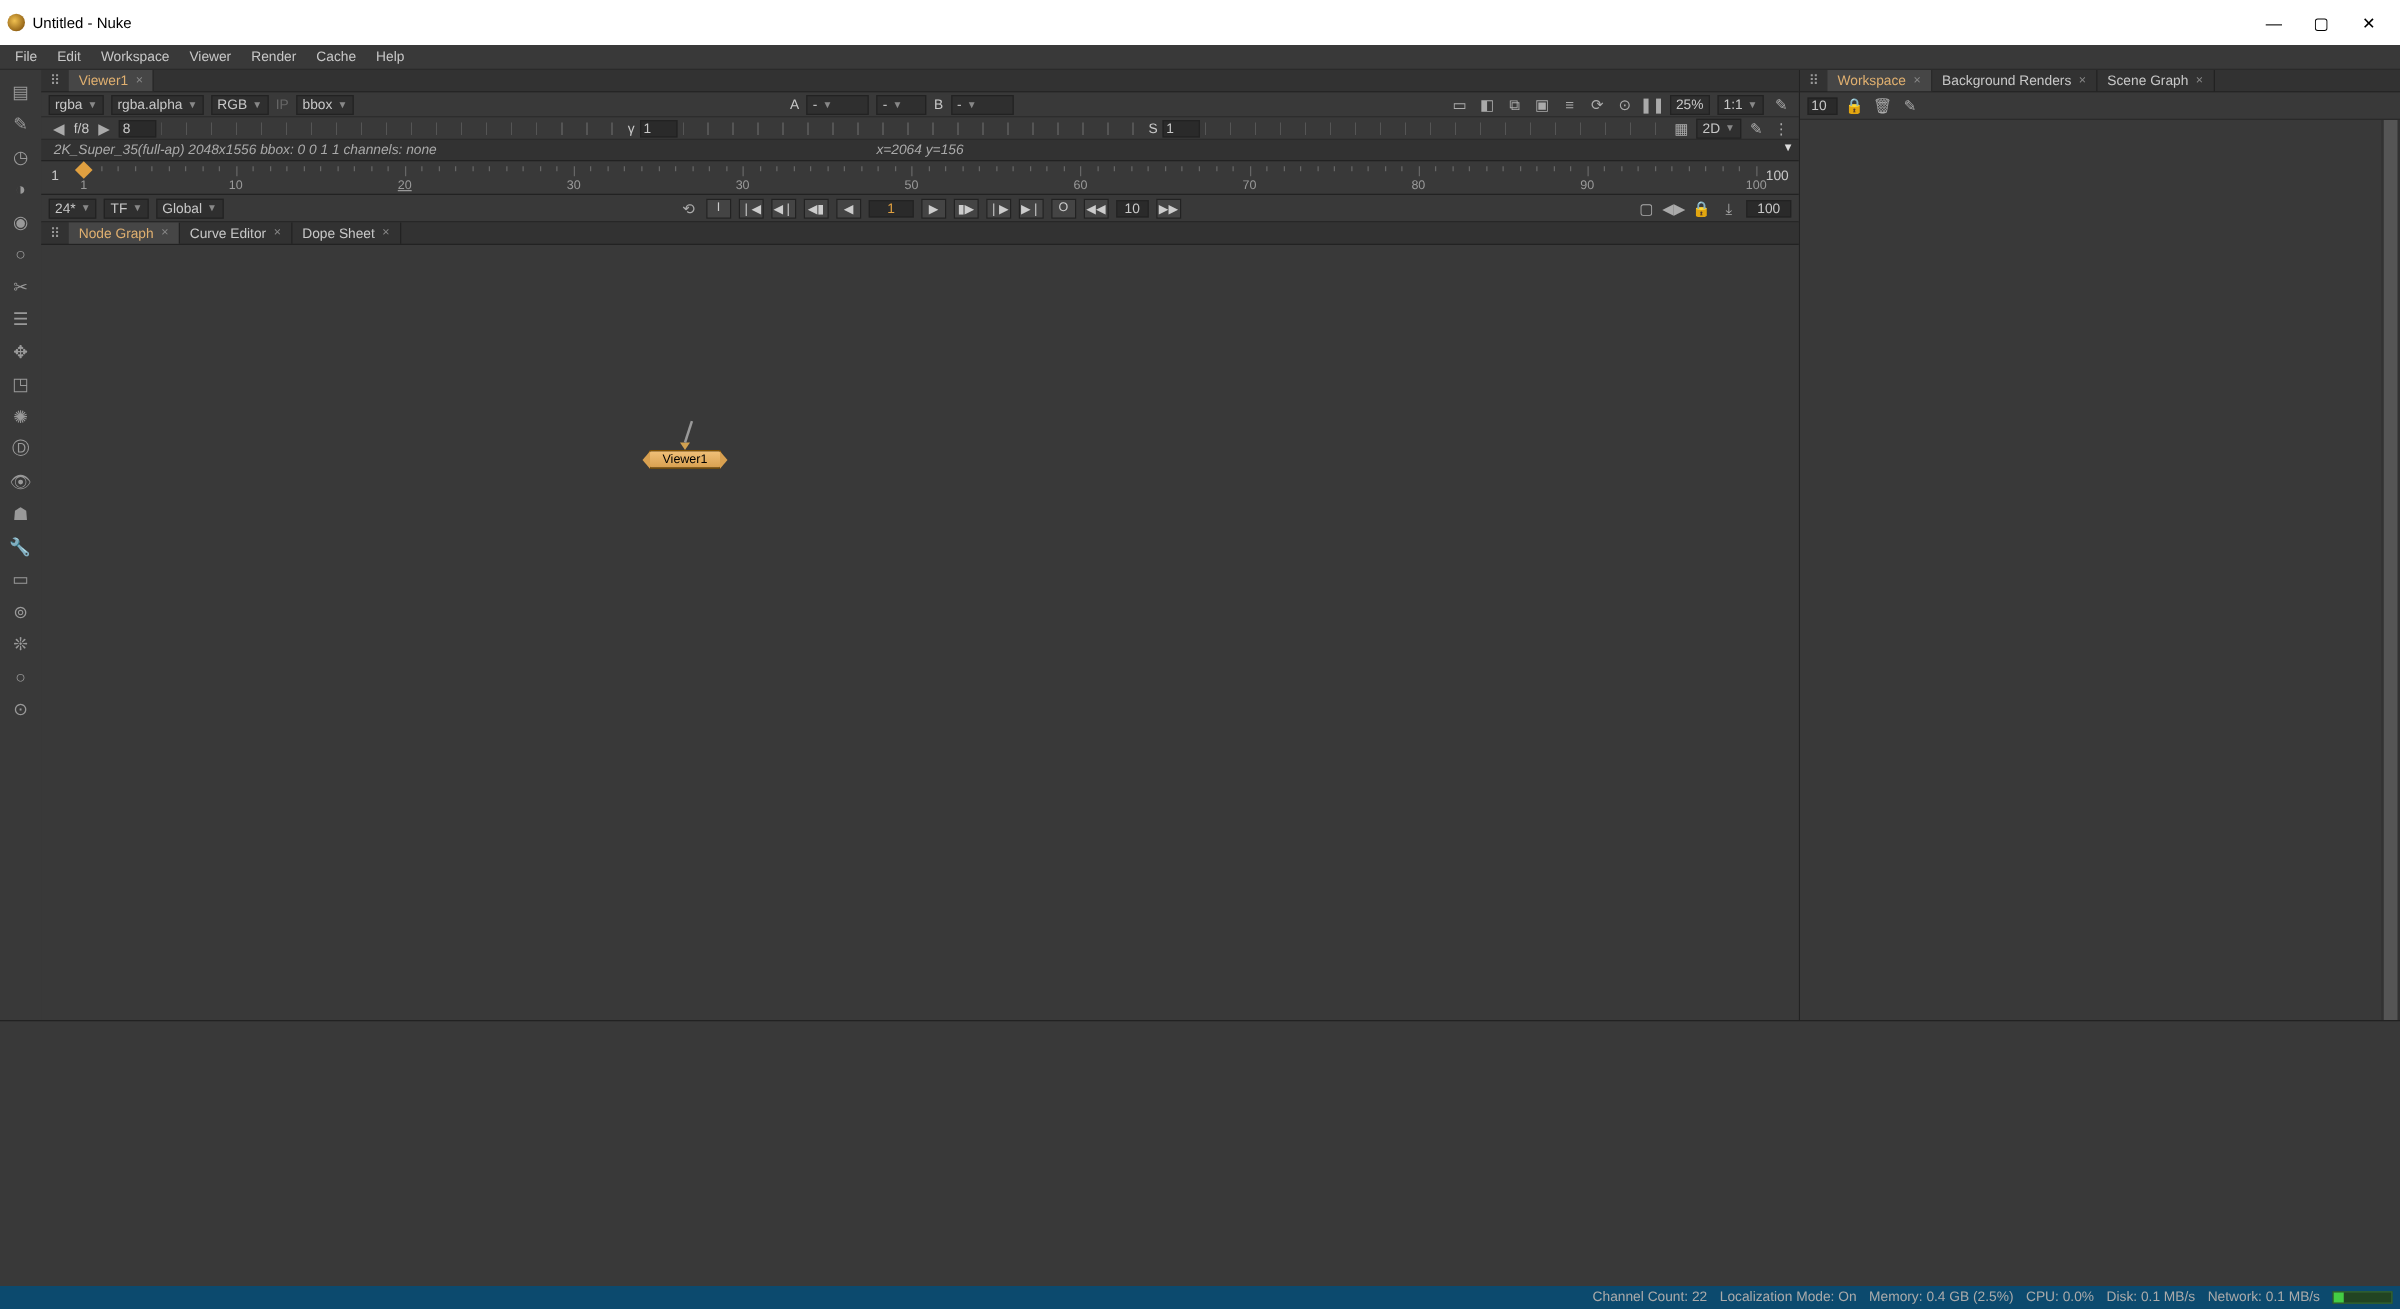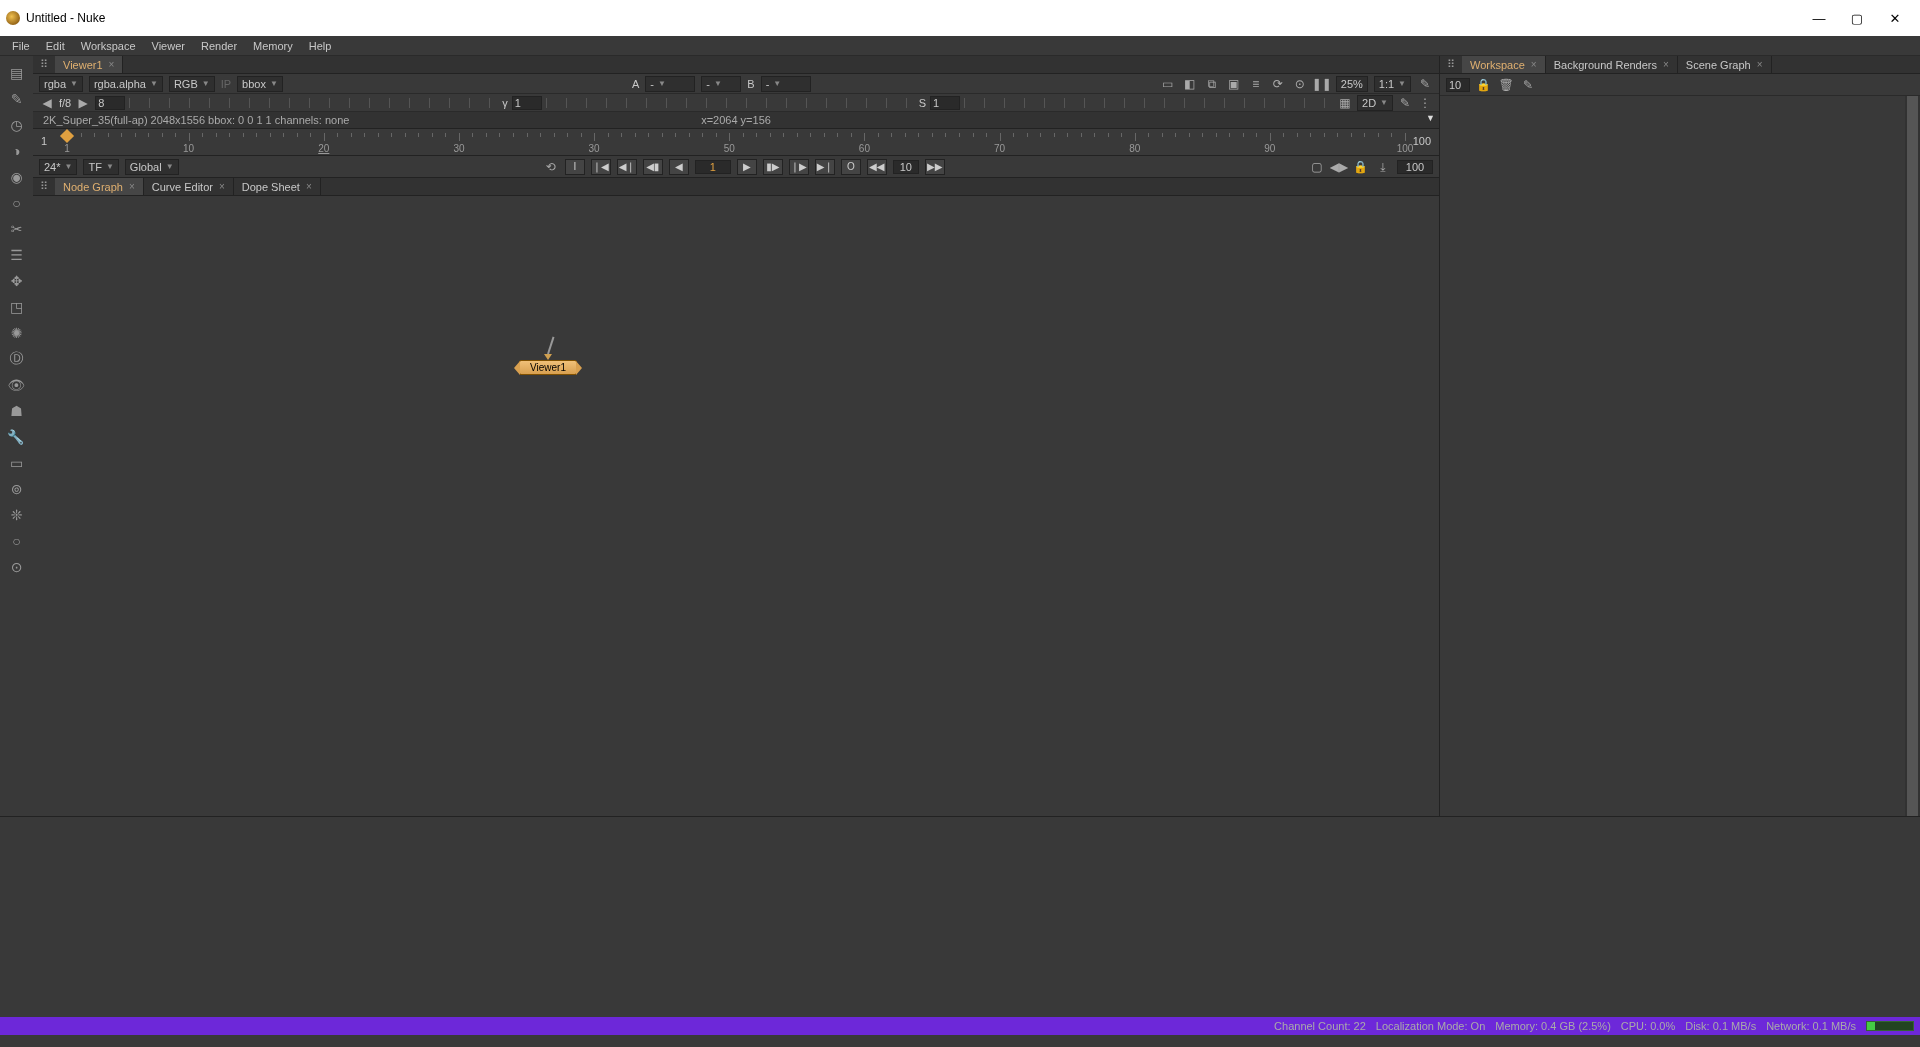--- a/index.html
+++ b/index.html
@@ -23,21 +23,21 @@
 .viewer-toolbar { height: 20px; background: #393939; display: flex; align-items: center; padding: 0 6px; gap: 6px; border-bottom: 1px solid #2a2a2a; }
 .sel { background: #2f2f2f; color: #c8c8c8; padding: 1px 4px; border: 1px solid #222; font-size: 11px; display: inline-flex; align-items: center; gap: 4px; cursor: pointer; }
 .sel .arr { font-size: 8px; color: #888; }
 .sp { flex: 1; }
 .ico-btn { width: 16px; height: 16px; display:flex; align-items:center; justify-content:center; color:#aaa; cursor:pointer; font-size:12px; }
 .ruler-row { height: 18px; background: #393939; display: flex; align-items: center; padding: 0 6px; gap: 4px; border-bottom: 1px solid #2a2a2a; }
 .ruler-row input { background:#2a2a2a; border:1px solid #222; color:#c8c8c8; width: 30px; font-size:11px; padding:0 2px; }
 .viewport { flex: 1; background: #000; position: relative; border: 1px solid #222; margin: 0; overflow:hidden; }
 .viewport .frame-out { position:absolute; left:29%; top:0; right:29%; bottom:0; border:1px solid #555; }
 .viewport .lbl { position:absolute; color:#888; font-size:10px; }
-.info-row { height: 16px; background: #323232; display:flex; align-items:center; padding: 0 10px; gap: 20px; color:#aaa; font-size: 11px; position:relative; }
+.info-row { height: 16px; background: #323232; display:flex; align-items:center; padding: 0 10px; gap: 20px; color:#aaa; font-size: 11px; position:relative;font-style:italic; }
 .info-row .drop { position:absolute; right:4px; top:1px; color:#ddd; font-size:9px;}
 .timeline { height: 28px; background: #393939; position: relative; border-top:1px solid #222; border-bottom:1px solid #222; }
 .timeline .track { position:absolute; left:34px; right:34px; top:4px; bottom:2px; }
 .timeline .track .tick { position:absolute; top:0; width:1px; height:8px; background:#666; }
 .timeline .track .num { position:absolute; top:10px; font-size:10px; color:#999; transform:translateX(-50%); }
 .timeline .playhead { position:absolute; top:-2px; width:10px; height:10px; background:#e0a040; transform:translateX(-50%) rotate(45deg);}
 .timeline .sidelbl { position:absolute; top:6px; font-size:11px; color:#c8c8c8;}
 .transport { height: 22px; background: #393939; display:flex; align-items:center; padding:0 6px; gap:6px; border-bottom:1px solid #222; }
 .transport input { background:#2a2a2a; border:1px solid #222; color:#c8c8c8; width:36px; font-size:11px; padding:0 2px; text-align:center; }
 .btn { width:20px; height:16px; background:#444; border:1px solid #222; display:flex; align-items:center; justify-content:center; color:#ccc; font-size:10px; cursor:pointer; }
@@ -46,21 +46,21 @@
 .node-viewer .conn { width:2px; height:18px; background:#999; margin:0 auto; transform: rotate(18deg); transform-origin: bottom; }
 .node-viewer .arrow { width:0;height:0;border-left:4px solid transparent;border-right:4px solid transparent;border-top:6px solid #d0a050; margin:0 auto; }
 .node-viewer .body { background: linear-gradient(#f0c078,#d8a050); color:#000; font-size:10px; padding:1px 10px; border:1px solid #805000; border-radius:2px; position:relative; }
 .node-viewer .body:before, .node-viewer .body:after { content:""; position:absolute; top:0; width:0; height:0; border-top:7px solid transparent; border-bottom:7px solid transparent; }
 .node-viewer .body:before { left:-6px; border-right:6px solid #d8a050; }
 .node-viewer .body:after { right:-6px; border-left:6px solid #d8a050; }
 .prop-toolbar { height: 22px; background:#393939; display:flex; align-items:center; padding:0 6px; gap:6px; border-bottom:1px solid #2a2a2a; }
 .prop-toolbar input { background:#2a2a2a; border:1px solid #222; color:#c8c8c8; width:24px; font-size:11px; padding:0 2px; }
 .main-right .scroll { position:absolute; right:0; top:40px; bottom:0; width:15px; background:#323232; }
 .main-right .scroll .thumb { position:absolute; left:2px; right:2px; top:0; height:100%; background:#555; }
-.statusbar { position:fixed; left:0; right:0; bottom:12px; height:18px; background:#6d28d9; display:flex; align-items:center; justify-content:flex-end; padding:0 6px; gap:10px; color:#aaa; font-size:11px;text-align:right; }
+.statusbar { position:fixed; left:0; right:0; bottom:0; height:18px; background:#0c4a6e; display:flex; align-items:center; justify-content:flex-end; padding:0 6px; gap:10px; color:#aaa; font-size:11px;text-align:right; }
 .statusbar .prog { width:48px; height:10px; background:#224422; border:1px solid #336633; }
 .statusbar .prog .fill { width:18%; height:100%; background:#44cc44; }
 .bottom-gap { height: 225px; background:#393939; border-top:1px solid #222;}
 </style>
 </head>
 <body>
 
 <div class="titlebar">
   <div class="icon"></div>
   <div>Untitled - Nuke</div>
@@ -69,21 +69,21 @@
   <div class="win-btn">▢</div>
   <div class="win-btn">✕</div>
 </div>
 
 <div class="menubar">
   <div class="item">File</div>
   <div class="item">Edit</div>
   <div class="item">Workspace</div>
   <div class="item">Viewer</div>
   <div class="item">Render</div>
-  <div class="item">Memory</div>
+  <div class="item">Cache</div>
   <div class="item">Help</div>
 </div>
 
 <div class="app">
 
   <div class="toolbar-left">
     <div class="tool">▤</div>
     <div class="tool">✎</div>
     <div class="tool">◷</div>
     <div class="tool">◑</div>

